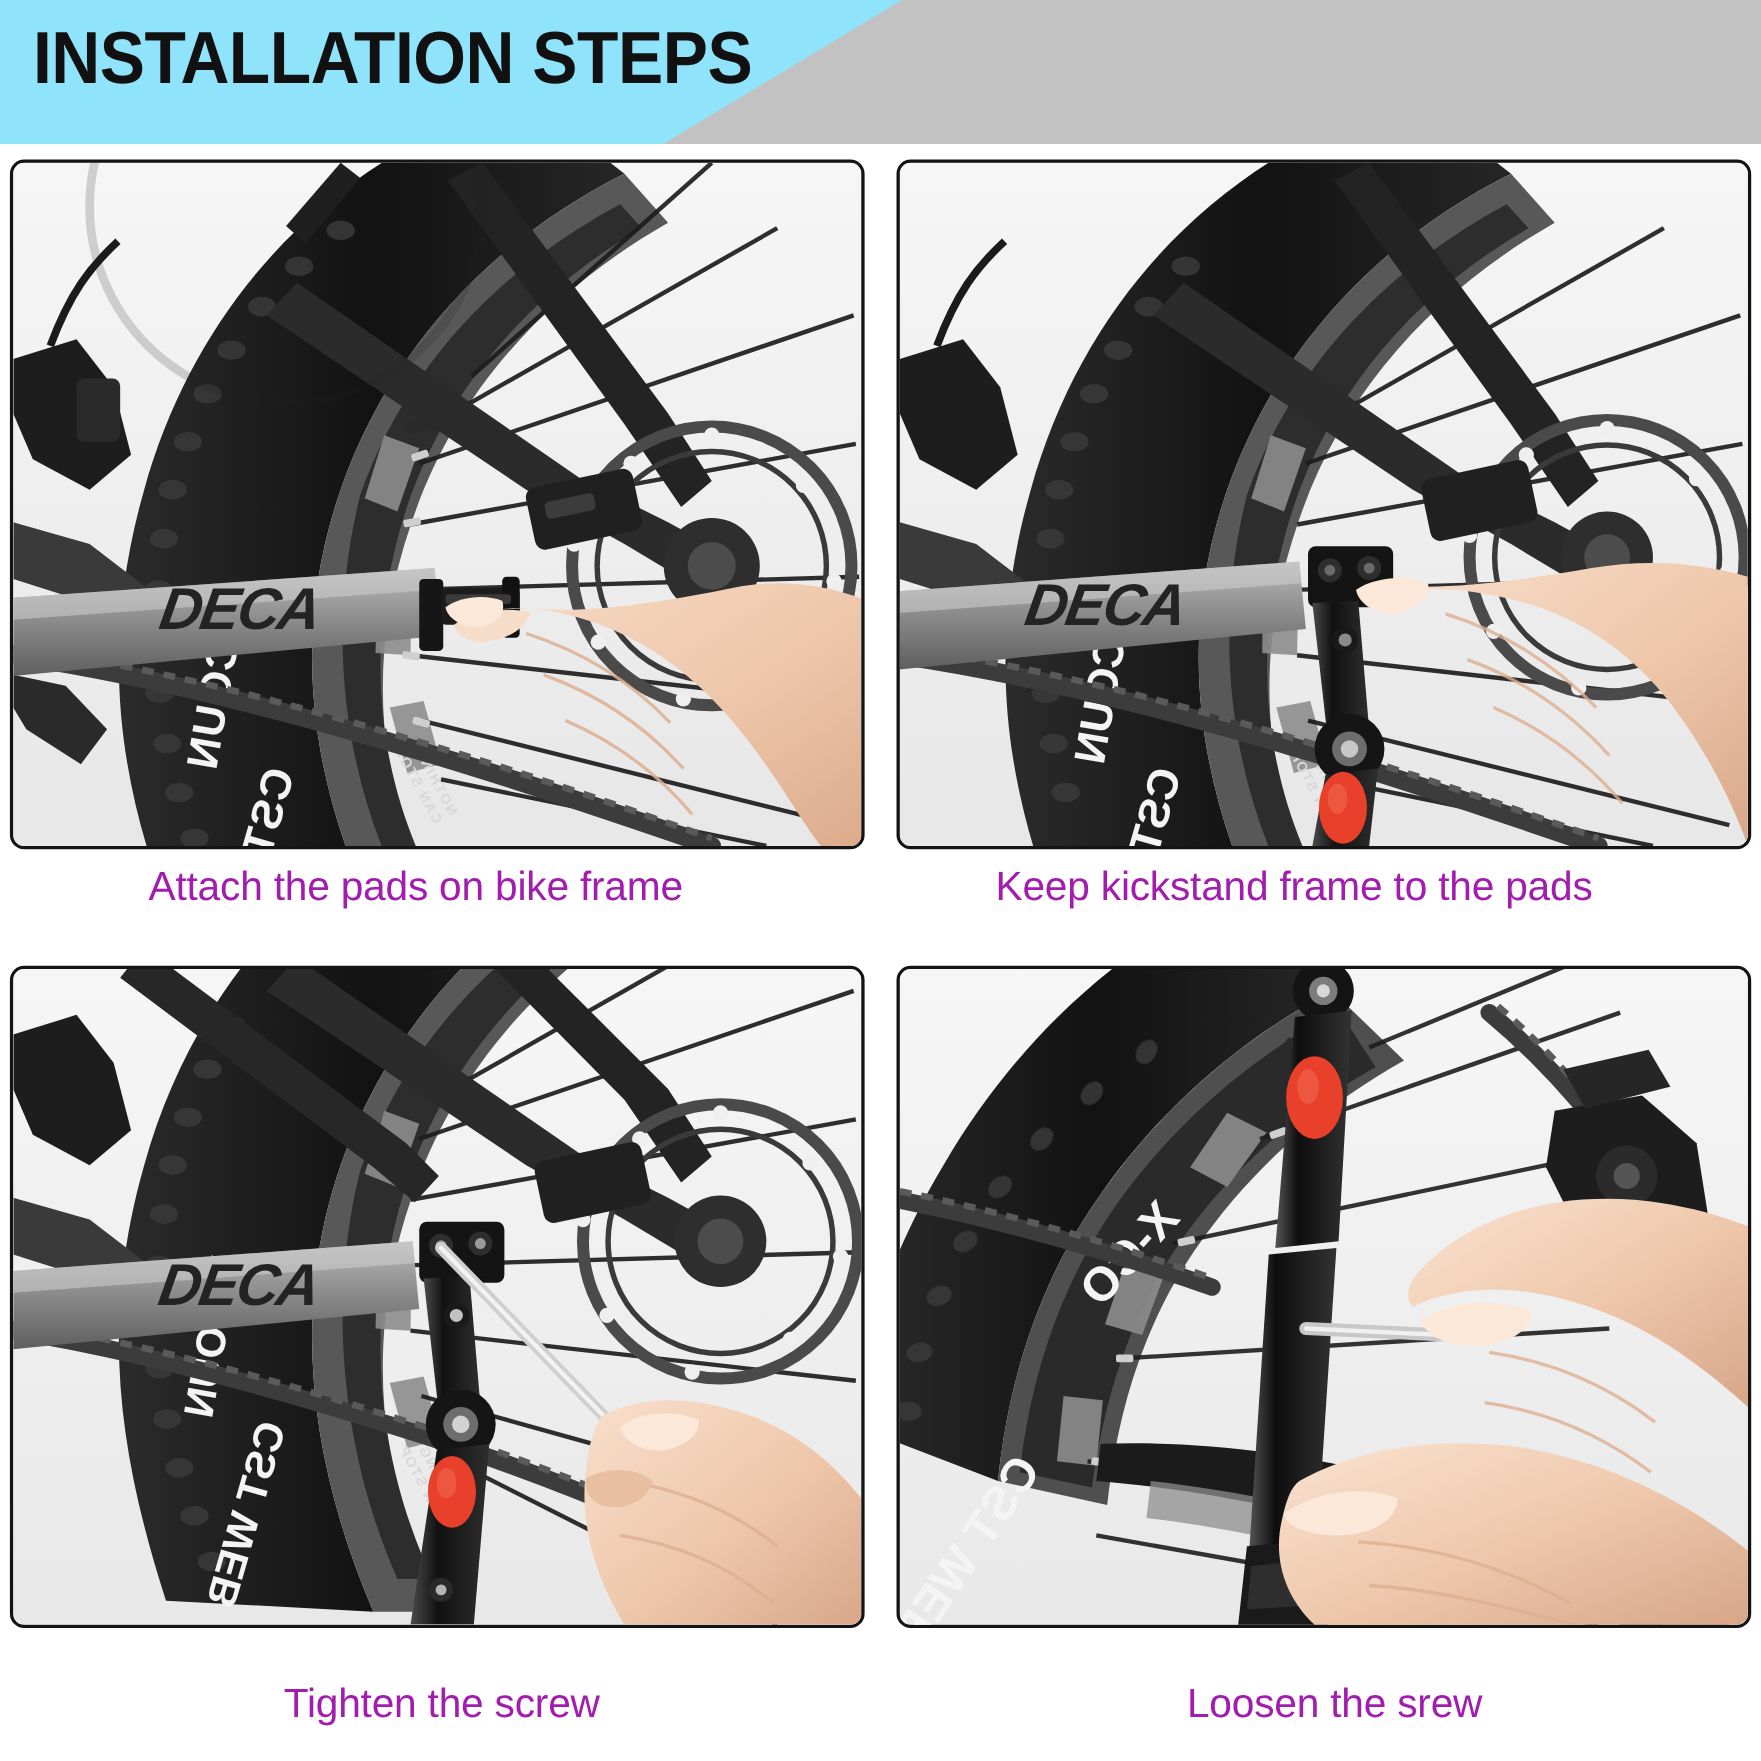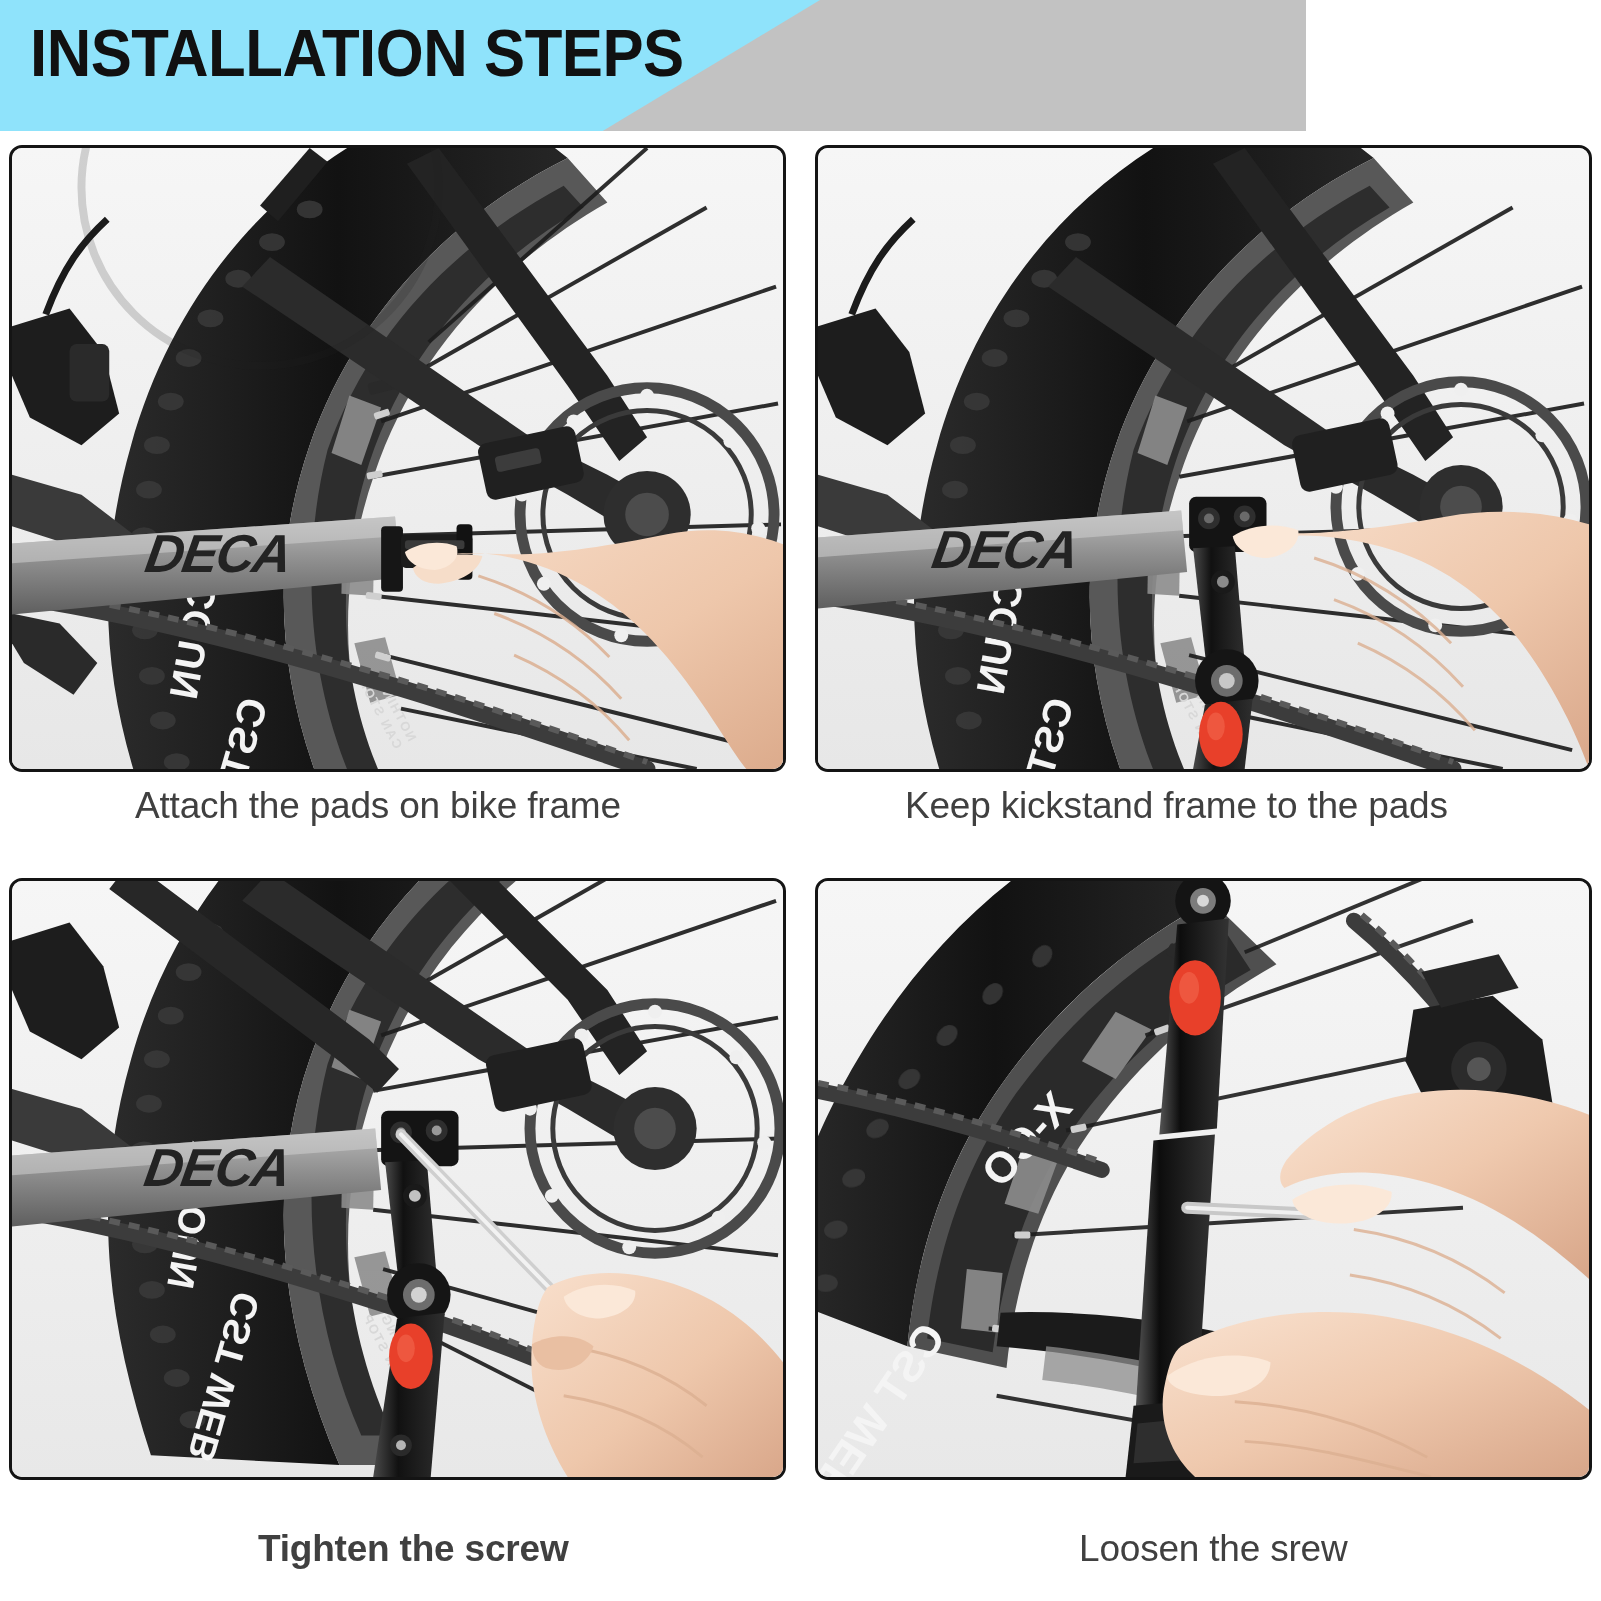--- a/index.html
+++ b/index.html
@@ -6,21 +6,21 @@
   html,body { width:1601px; height:1601px; }
   body {
     background:#ffffff;
     font-family:"Liberation Sans", sans-serif;
     overflow:hidden;
     position:relative;
   }
 
   
   #header-banner {
-    position:absolute; left:0; top:0; width:1306px; height:131px;
+    position:absolute; left:0; top:0; width:1601px; height:131px;
     overflow:hidden;
   }
   #banner-gray {
     position:absolute; inset:0; background:#c2c2c2;
   }
   #banner-cyan {
     position:absolute; left:0; top:0; width:820px; height:131px;
     background:#8fe3fb;
     clip-path: polygon(0 0, 100% 0, 73.5% 100%, 0 100%);
   }
@@ -44,28 +44,28 @@
   #panel-1 { left:9px;   top:145px;  width:777px; height:627px; }
   #panel-2 { left:815px; top:145px;  width:777px; height:627px; }
   #panel-3 { left:9px;   top:878px;  width:777px; height:602px; }
   #panel-4 { left:815px; top:878px;  width:777px; height:602px; }
 
   .panel svg { display:block; width:100%; height:100%; }
 
   .caption {
     position:absolute;
     font-size:37px;
-    color:#404040;
+    color:#a21caf;
     font-family:"Liberation Sans", sans-serif;
     white-space:nowrap;
     letter-spacing:-0.2px;
   }
   #caption-1 { left:135px;  top:785px;  }
   #caption-2 { left:905px;  top:785px;  }
-  #caption-3 { left:258px;  top:1528px;font-weight:bold; }
+  #caption-3 { left:258px;  top:1528px; }
   #caption-4 { left:1060px; top:1528px;margin-left:19px; }
 </style>
 </head>
 <body>
 
 <div id="header-banner">
   <div id="banner-gray"></div>
   <div id="banner-cyan"></div>
   <div id="banner-title">INSTALLATION STEPS</div>
 </div>

